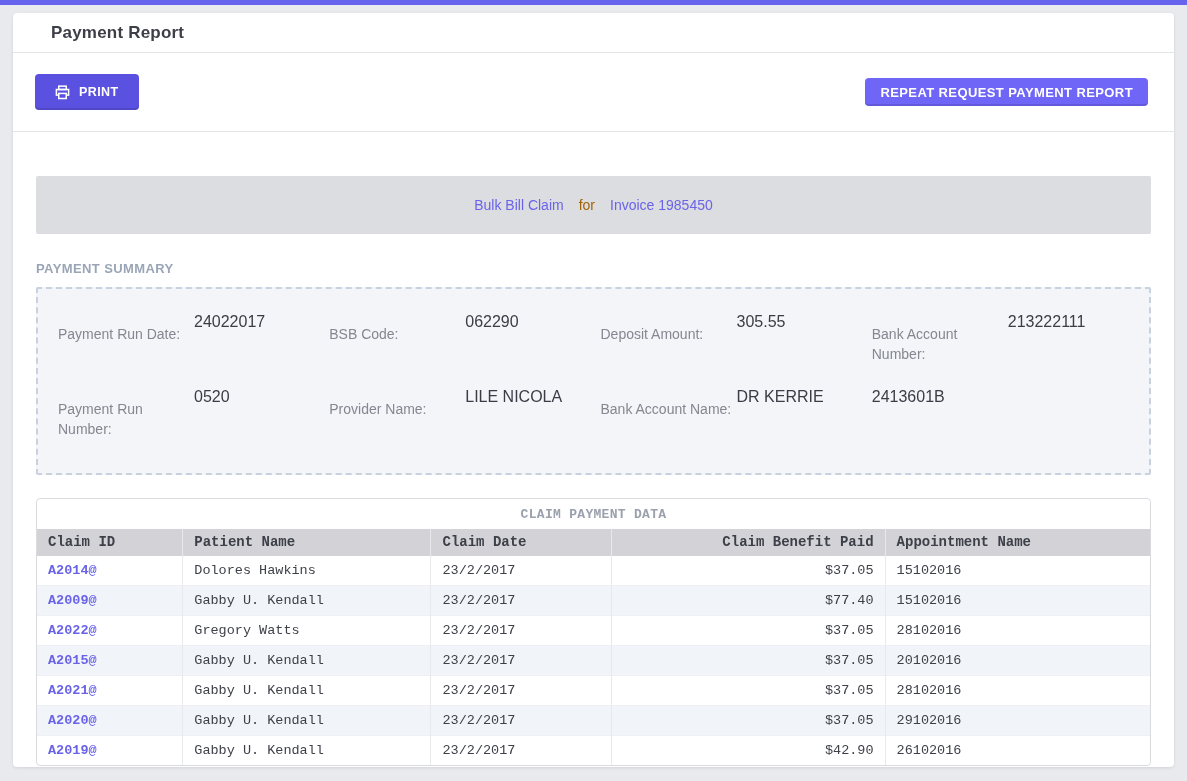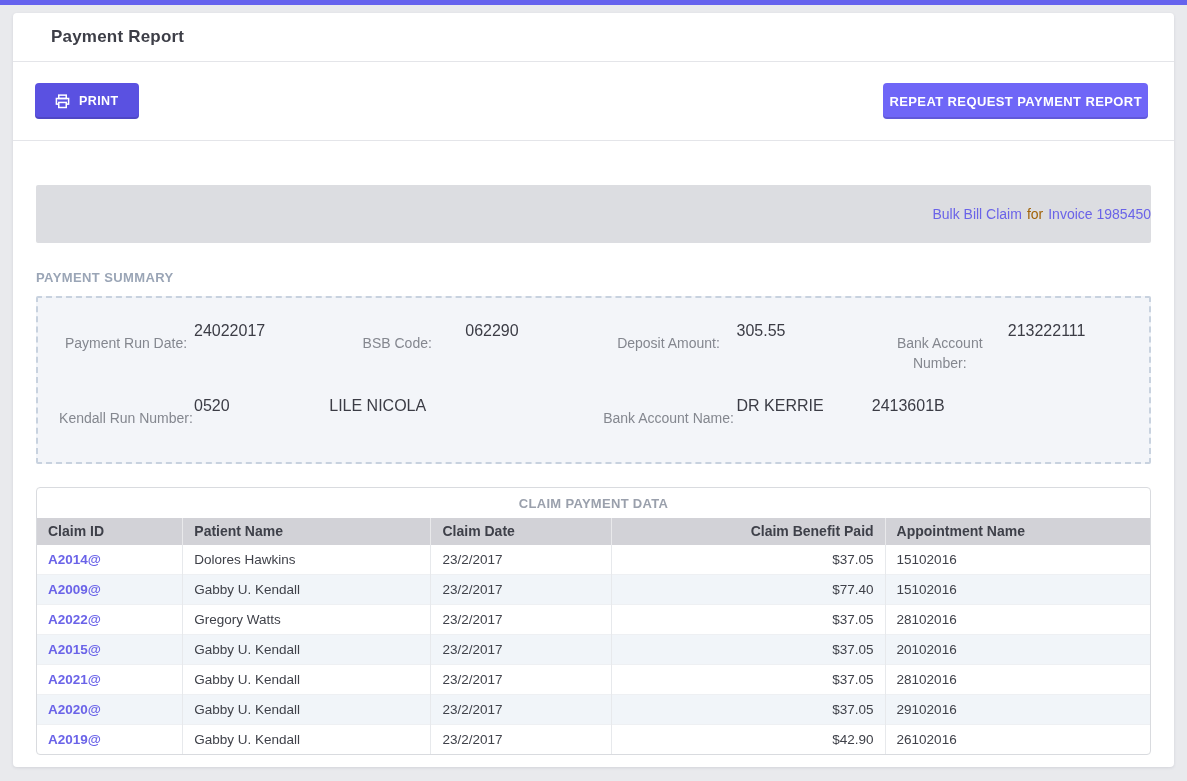--- a/index.html
+++ b/index.html
@@ -2,44 +2,44 @@
 <html><head>
 <meta charset="utf-8">
 <style>
   * { margin:0; padding:0; box-sizing:border-box; }
   html,body { background:#e9eaed; }
   body { font-family:"Liberation Sans","DejaVu Sans",sans-serif; }
   .page { position:relative; width:1187px; height:781px; background:#e9eaed; overflow:hidden; }
   .topbar { position:absolute; top:0; left:0; width:100%; height:5px; background:#6663ee; }
   .card { position:absolute; left:13px; top:13px; width:1161px; height:754px;
           background:#ffffff; border-radius:4px; box-shadow:0 1px 3px rgba(60,60,80,0.12); }
-  .card-header { height:49px; display:flex; align-items:center; padding:0 38px;
+  .card-header { height:40px; display:flex; align-items:center; padding:0 38px;
                  border-bottom:1px solid #e4e5e9; }
   .card-header h1 { font-size:17px; font-weight:bold; color:#3d3e47; letter-spacing:0.2px; }
   .toolbar { height:79px; display:flex; align-items:center; justify-content:space-between;
              padding:0 26px 0 22px; border-bottom:1px solid #e4e5e9; }
   .btn { border:none; border-radius:4px; color:#ffffff; font-family:inherit;
          font-weight:bold; cursor:pointer; box-shadow:inset 0 -2px 0 rgba(0,0,0,0.12);
          display:inline-flex; align-items:center; justify-content:center; }
   .btn-print { background:#5a51e1; height:36px; padding:0 20px; font-size:12.5px; letter-spacing:0.4px; gap:9px; }
-  .btn-repeat { background:#6f66f7; height:36px; padding:0 6px; font-size:13px; letter-spacing:0.4px; }
+  .btn-repeat { background:#6f66f7; height:28px; padding:0 15px; font-size:13px; letter-spacing:0.4px; }
   .btn .icon { display:inline-flex; }
   .content { padding:21px 23px 16px 23px; }
   .banner { margin-top:23px; height:58px; background:#dcdde1; border-radius:2px;
-            display:flex; align-items:center; justify-content:flex-end; font-size:14px; gap:5px; }
+            display:flex; align-items:center; justify-content:center; font-size:14px; gap:15px; }
   .banner .link, .claim-link { color:#6a63e8; text-decoration:none; cursor:pointer; }
   .banner .plain { color:#a16207; }
   .summary-heading { margin-top:27px; font-size:13px; font-weight:bold; color:#9aa5b6; letter-spacing:0.4px; }
   .summary-box { margin-top:11px; background:#f3f5f9; border:2px dashed #c8d2df; border-radius:2px;
                  padding:24px 20px 34px 20px; display:grid; grid-template-columns:repeat(4,1fr);
                  row-gap:24px; column-gap:14px; }
   .summary-field { display:flex; align-items:flex-start; }
-  .summary-label { width:136px; flex-shrink:0; padding-top:11px; font-size:14px; color:#84878f; line-height:20px;text-align:center; }
+  .summary-label { width:136px; flex-shrink:0; padding-top:11px; font-size:14px; color:#84878f; line-height:20px; }
   .summary-value { font-size:16px; color:#3b3c45; line-height:18px; padding-top:0; }
-  .table-wrap { margin-top:23px; border:1px solid #d9dbdf; border-radius:4px; background:#ffffff; }
+  .table-wrap { margin-top:23px; border:1px solid #d9dbdf; border-radius:4px; background:#ffffff;font-family:Liberation Mono, monospace; }
   .table-caption { text-align:center; padding:8px 10px 7px; font-size:13px; font-weight:bold;
                    color:#9aa0ac; letter-spacing:0.3px; }
   table { width:100%; border-collapse:collapse; table-layout:fixed; }
   thead th { background:#d2d2d7; color:#3e4049; font-size:14px; font-weight:bold; text-align:left;
              padding:5px 11px 6px; border-left:1px solid rgba(255,255,255,0.5); }
   thead th:first-child { border-left:none;margin-top:7px; }
   tbody td { font-size:13.5px; color:#3f4149; padding:6px 11px; border-left:1px solid #e7e9ec;
              border-top:1px solid #eef0f3; line-height:17px; }
   tbody td:first-child { border-left:none; }
   tbody tr:first-child td { border-top:none; }
@@ -99,24 +99,25 @@
           </div>
           <div class="summary-field">
             <div class="summary-label">Deposit Amount:</div>
             <div class="summary-value">305.55</div>
           </div>
           <div class="summary-field">
             <div class="summary-label">Bank Account Number:</div>
             <div class="summary-value">213222111</div>
           </div>
           <div class="summary-field">
-            <div class="summary-label">Kendall Run Number:</div>
+            <div class="summary-label">Payment Run Number:</div>
             <div class="summary-value">0520</div>
           </div>
           <div class="summary-field">
+            <div class="summary-label">Provider Name:</div>
             <div class="summary-value">LILE NICOLA</div>
           </div>
           <div class="summary-field">
             <div class="summary-label">Bank Account Name:</div>
             <div class="summary-value">DR KERRIE</div>
           </div>
           <div class="summary-field">
             <div class="summary-value">2413601B</div>
           </div>
         </div>

